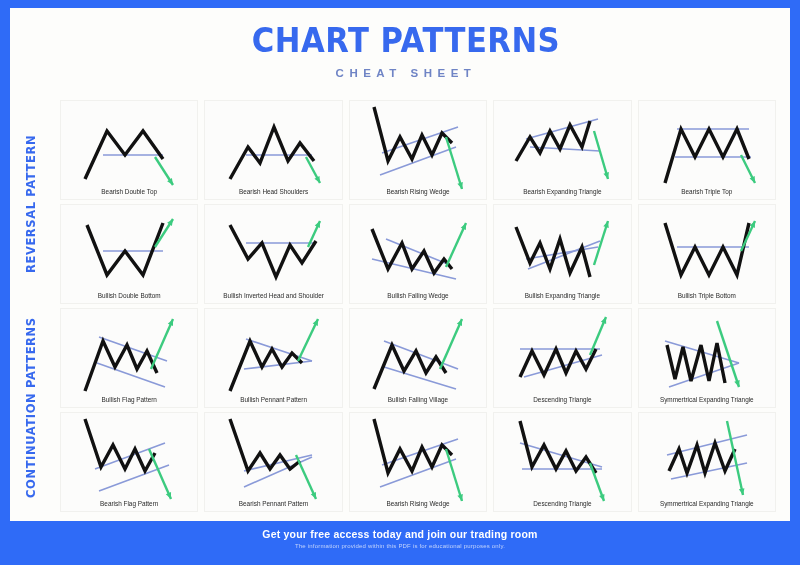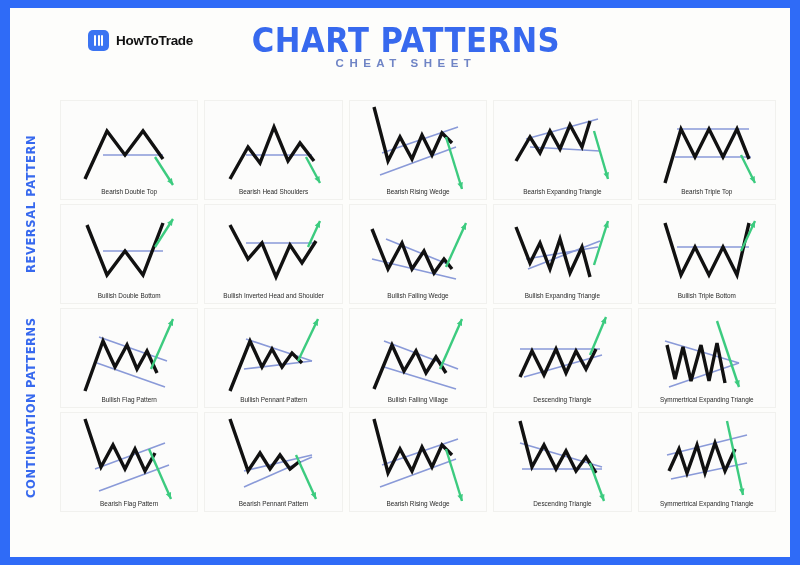--- a/index.html
+++ b/index.html
@@ -50,20 +50,21 @@
     text-align: center;
     padding-left: 12px;
   }
   #main-title {
     font-size: 33px; font-weight: bold; color: #3769ee;
     letter-spacing: 0.5px; line-height: 1;
     font-family: "DejaVu Sans", sans-serif;
     transform: scaleX(.93);
   }
   #sub-title {
+    margin-top: 10px;
     font-size: 11.5px; color: #6f84c5; letter-spacing: 5.5px;
     font-weight: bold;
   }
 
   
   #body-area {
     flex: 1 1 auto;
     position: relative;
     padding-left: 50px; padding-right: 14px;
   }
@@ -117,28 +118,20 @@
     color: #c3d4fb; font-size: 6px; margin-top: 3px; letter-spacing: .2px;
   }
 </style>
 </head>
 <body>
 
 <div id="frame">
   <div id="page">
 
     <div id="header">
-      <div id="brand">
-        <span id="logo-mark">
-          <i></i>
-            <i></i>
-            <i></i>
-        </span>
-        <span id="brand-name">HowToTrade</span>
-      </div>
       <div id="titles">
         <div id="main-title">CHART PATTERNS</div>
         <div id="sub-title">CHEAT SHEET</div>
       </div>
     </div>
 
     <div id="body-area">
       <div class="side-label" id="label-reversal">REVERSAL PATTERN</div>
       <div class="side-label" id="label-continuation">CONTINUATION PATTERNS</div>
       <div id="rows-host">
@@ -341,15 +334,19 @@
                 <polyline points="14,56 24,34 32,58 42,30 50,58 60,28 70,56 80,34" fill="none" stroke="#111111" stroke-width="3.4" stroke-linejoin="miter" stroke-linecap="butt"></polyline>
                 <line x1="72" y1="6" x2="88" y2="80" stroke="#3ccb7f" stroke-width="2.4"></line>
                 <polygon points="88,80 83.8593846504383,74.35594963461752 89.43909645141073,73.1495254614343" fill="#3ccb7f"></polygon>
               </svg>
               <div class="card-label">Symmertrical Expanding Triangle</div>
             </div>
           </div>
         </div>
     </div>
 
+    <div id="footer">
+      <div id="footer-main">Get your free access today and join our trading room</div>
+      <div id="footer-sub">The information provided within this PDF is for educational purposes only.</div>
+    </div>
 
   </div>
 </div>
 
 </body></html>

